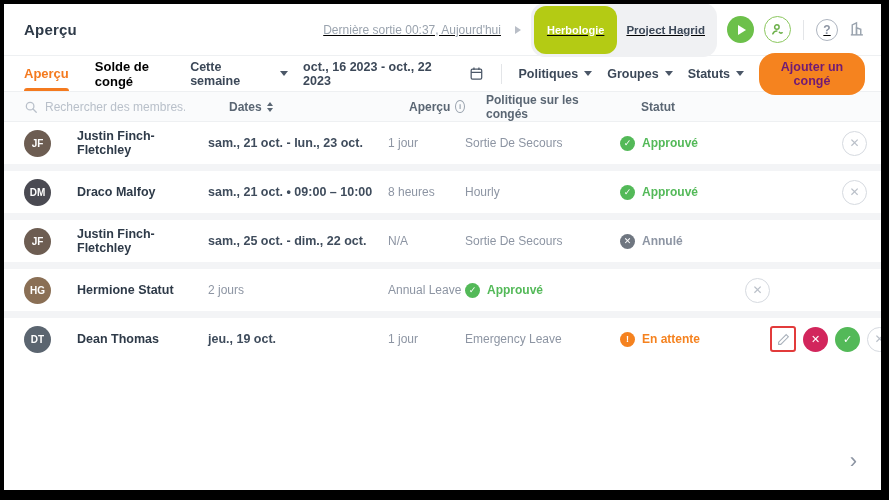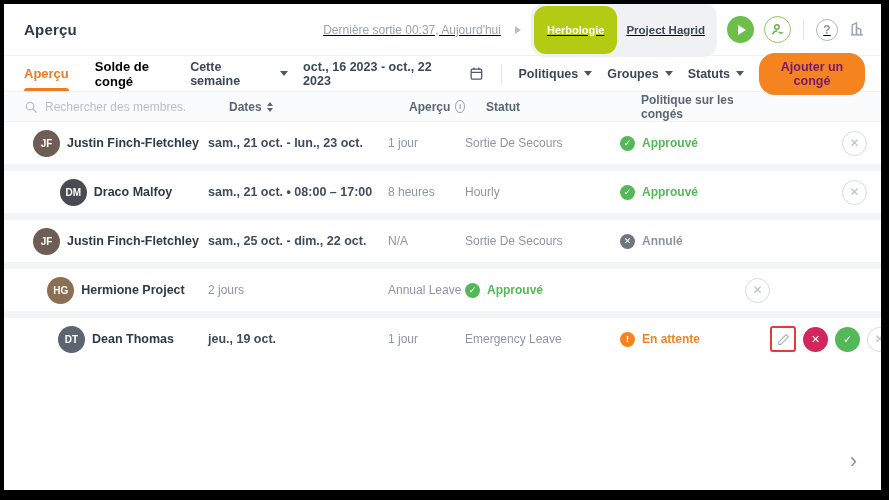--- a/index.html
+++ b/index.html
@@ -43,21 +43,21 @@
   .search-input::placeholder { color:#b9c0ca; }
   .th { display:flex; align-items:center; gap:5px;padding-left:21px; }
   .sort-icon { display:flex; flex-direction:column; gap:2px; cursor:pointer; }
   .sort-icon .up { width:0; height:0; border-left:3.5px solid transparent; border-right:3.5px solid transparent; border-bottom:4px solid #5a6673; }
   .sort-icon .down { width:0; height:0; border-left:3.5px solid transparent; border-right:3.5px solid transparent; border-top:4px solid #5a6673; }
   .info-icon { width:13px; height:13px; border:1px solid #9aa3ae; border-radius:50%; font-size:8px; color:#9aa3ae; display:flex; align-items:center; justify-content:center; cursor:pointer; font-style:normal; }
 
   .rows { background:#f3f4f6; }
   .row { height:42px; background:#fff; margin-bottom:7px; }
   .row:last-child { margin-bottom:0; }
-  .member { display:flex; align-items:center; gap:7px;justify-content:center; }
+  .member { display:flex; align-items:center; gap:26px; }
   .avatar { width:27px; height:27px; border-radius:50%; color:#fff; font-size:10px; font-weight:700; display:flex; align-items:center; justify-content:center; flex:0 0 27px; }
   .member-name { font-size:12.5px; font-weight:700; color:#2e3a48; }
   .cell-dates { font-size:12.5px; font-weight:600; color:#3f4c5c; }
   .cell-muted { font-size:12px; color:#8d95a3; }
   .status { display:flex; align-items:center; gap:7px; font-size:12px; font-weight:700; }
   .status-ico { width:15px; height:15px; border-radius:50%; color:#fff; font-size:9px; font-weight:700; display:flex; align-items:center; justify-content:center; }
   .status.approved { color:#53b958; } .status.approved .status-ico { background:#53b958; }
   .status.cancelled { color:#8d95a3; } .status.cancelled .status-ico { background:#6f7680; }
   .status.pending { color:#f5821f; } .status.pending .status-ico { background:#f5821f; }
   .actions { display:flex; align-items:center; justify-content:flex-end; gap:7px; }
@@ -156,24 +156,24 @@
       <span class="sort-icon">
           <span class="up"></span>
           <span class="down"></span>
         </span>
     </div>
     <div class="th">
       <span>Aperçu</span>
       <span class="info-icon">i</span>
     </div>
     <div class="th">
+      <span>Politique sur les congés</span>
+    </div>
+    <div class="th">
       <span>Statut</span>
-    </div>
-    <div class="th">
-      <span>Politique sur les congés</span>
     </div>
     <div></div>
   </div>
 
   <div class="rows">
   <div class="grid row">
     <div class="member">
       <span class="avatar" style="background: rgb(109, 93, 82);">JF</span>
       <span class="member-name">Justin Finch-Fletchley</span>
     </div>
@@ -187,21 +187,21 @@
     <div class="actions">
           <button class="act act-dismiss">✕</button>
         </div>
   </div>
 
   <div class="grid row">
     <div class="member">
       <span class="avatar" style="background: rgb(74, 74, 82);">DM</span>
       <span class="member-name">Draco Malfoy</span>
     </div>
-    <div class="cell-dates">sam., 21 oct. • 08:00 – 17:00</div>
+    <div class="cell-dates">sam., 21 oct. • 09:00 – 10:00</div>
     <div class="cell-muted">8 heures</div>
     <div class="cell-muted">Hourly</div>
     <div class="status approved">
       <span class="status-ico">✓</span>
       <span>Approuvé</span>
     </div>
     <div class="actions">
           <button class="act act-dismiss">✕</button>
         </div>
   </div>
@@ -217,21 +217,21 @@
     <div class="status cancelled">
       <span class="status-ico">✕</span>
       <span>Annulé</span>
     </div>
     <div class="actions"></div>
   </div>
 
   <div class="grid row">
     <div class="member">
       <span class="avatar" style="background: rgb(138, 111, 85);">HG</span>
-      <span class="member-name">Hermione Project</span>
+      <span class="member-name">Hermione Statut</span>
     </div>
     <div class="cell-muted">2 jours</div>
     <div class="cell-muted">Annual Leave</div>
     <div class="status approved">
       <span class="status-ico">✓</span>
       <span>Approuvé</span>
     </div>
     <div class="actions">
           <button class="act act-dismiss">✕</button>
         </div>

